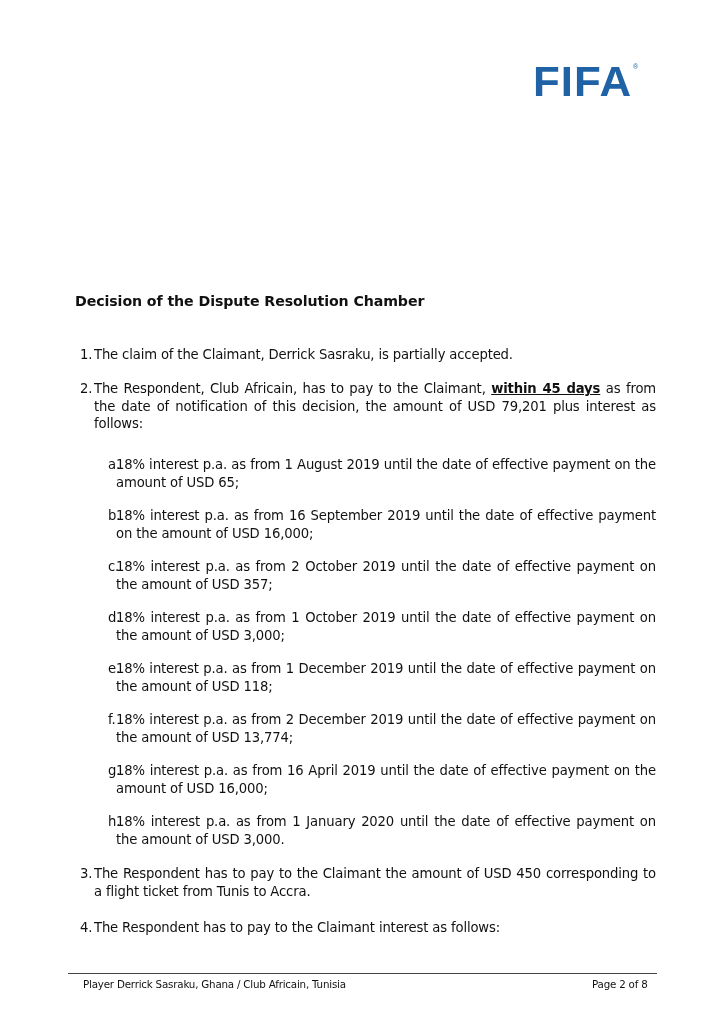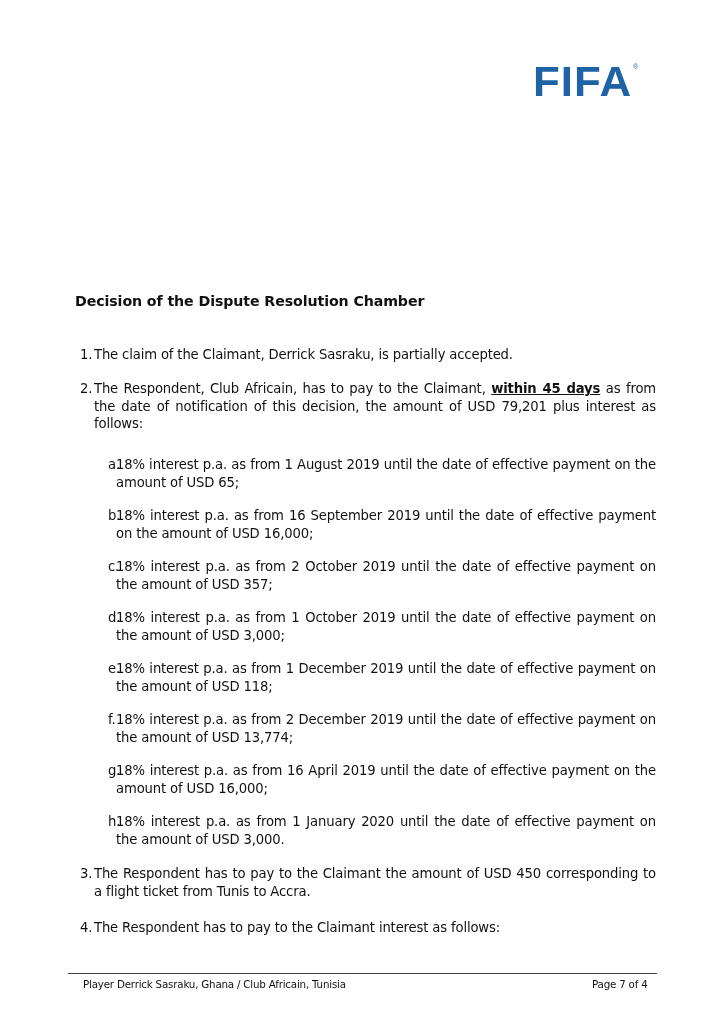--- a/index.html
+++ b/index.html
@@ -108,13 +108,13 @@
   <div class="body">The Respondent has to pay to the Claimant the amount of USD 450 corresponding to a flight ticket from Tunis to Accra.</div>
 </div>
 
 <div class="item text" style="top:919px;">
   <span class="num">4.</span>
   <div class="body">The Respondent has to pay to the Claimant interest as follows:</div>
 </div>
 
 <div class="footer-rule"></div>
 <div class="footer-left">Player Derrick Sasraku, Ghana / Club Africain, Tunisia</div>
-<div class="footer-right">Page 7 of 4</div>
+<div class="footer-right">Page 2 of 8</div>
 
 </body></html>

